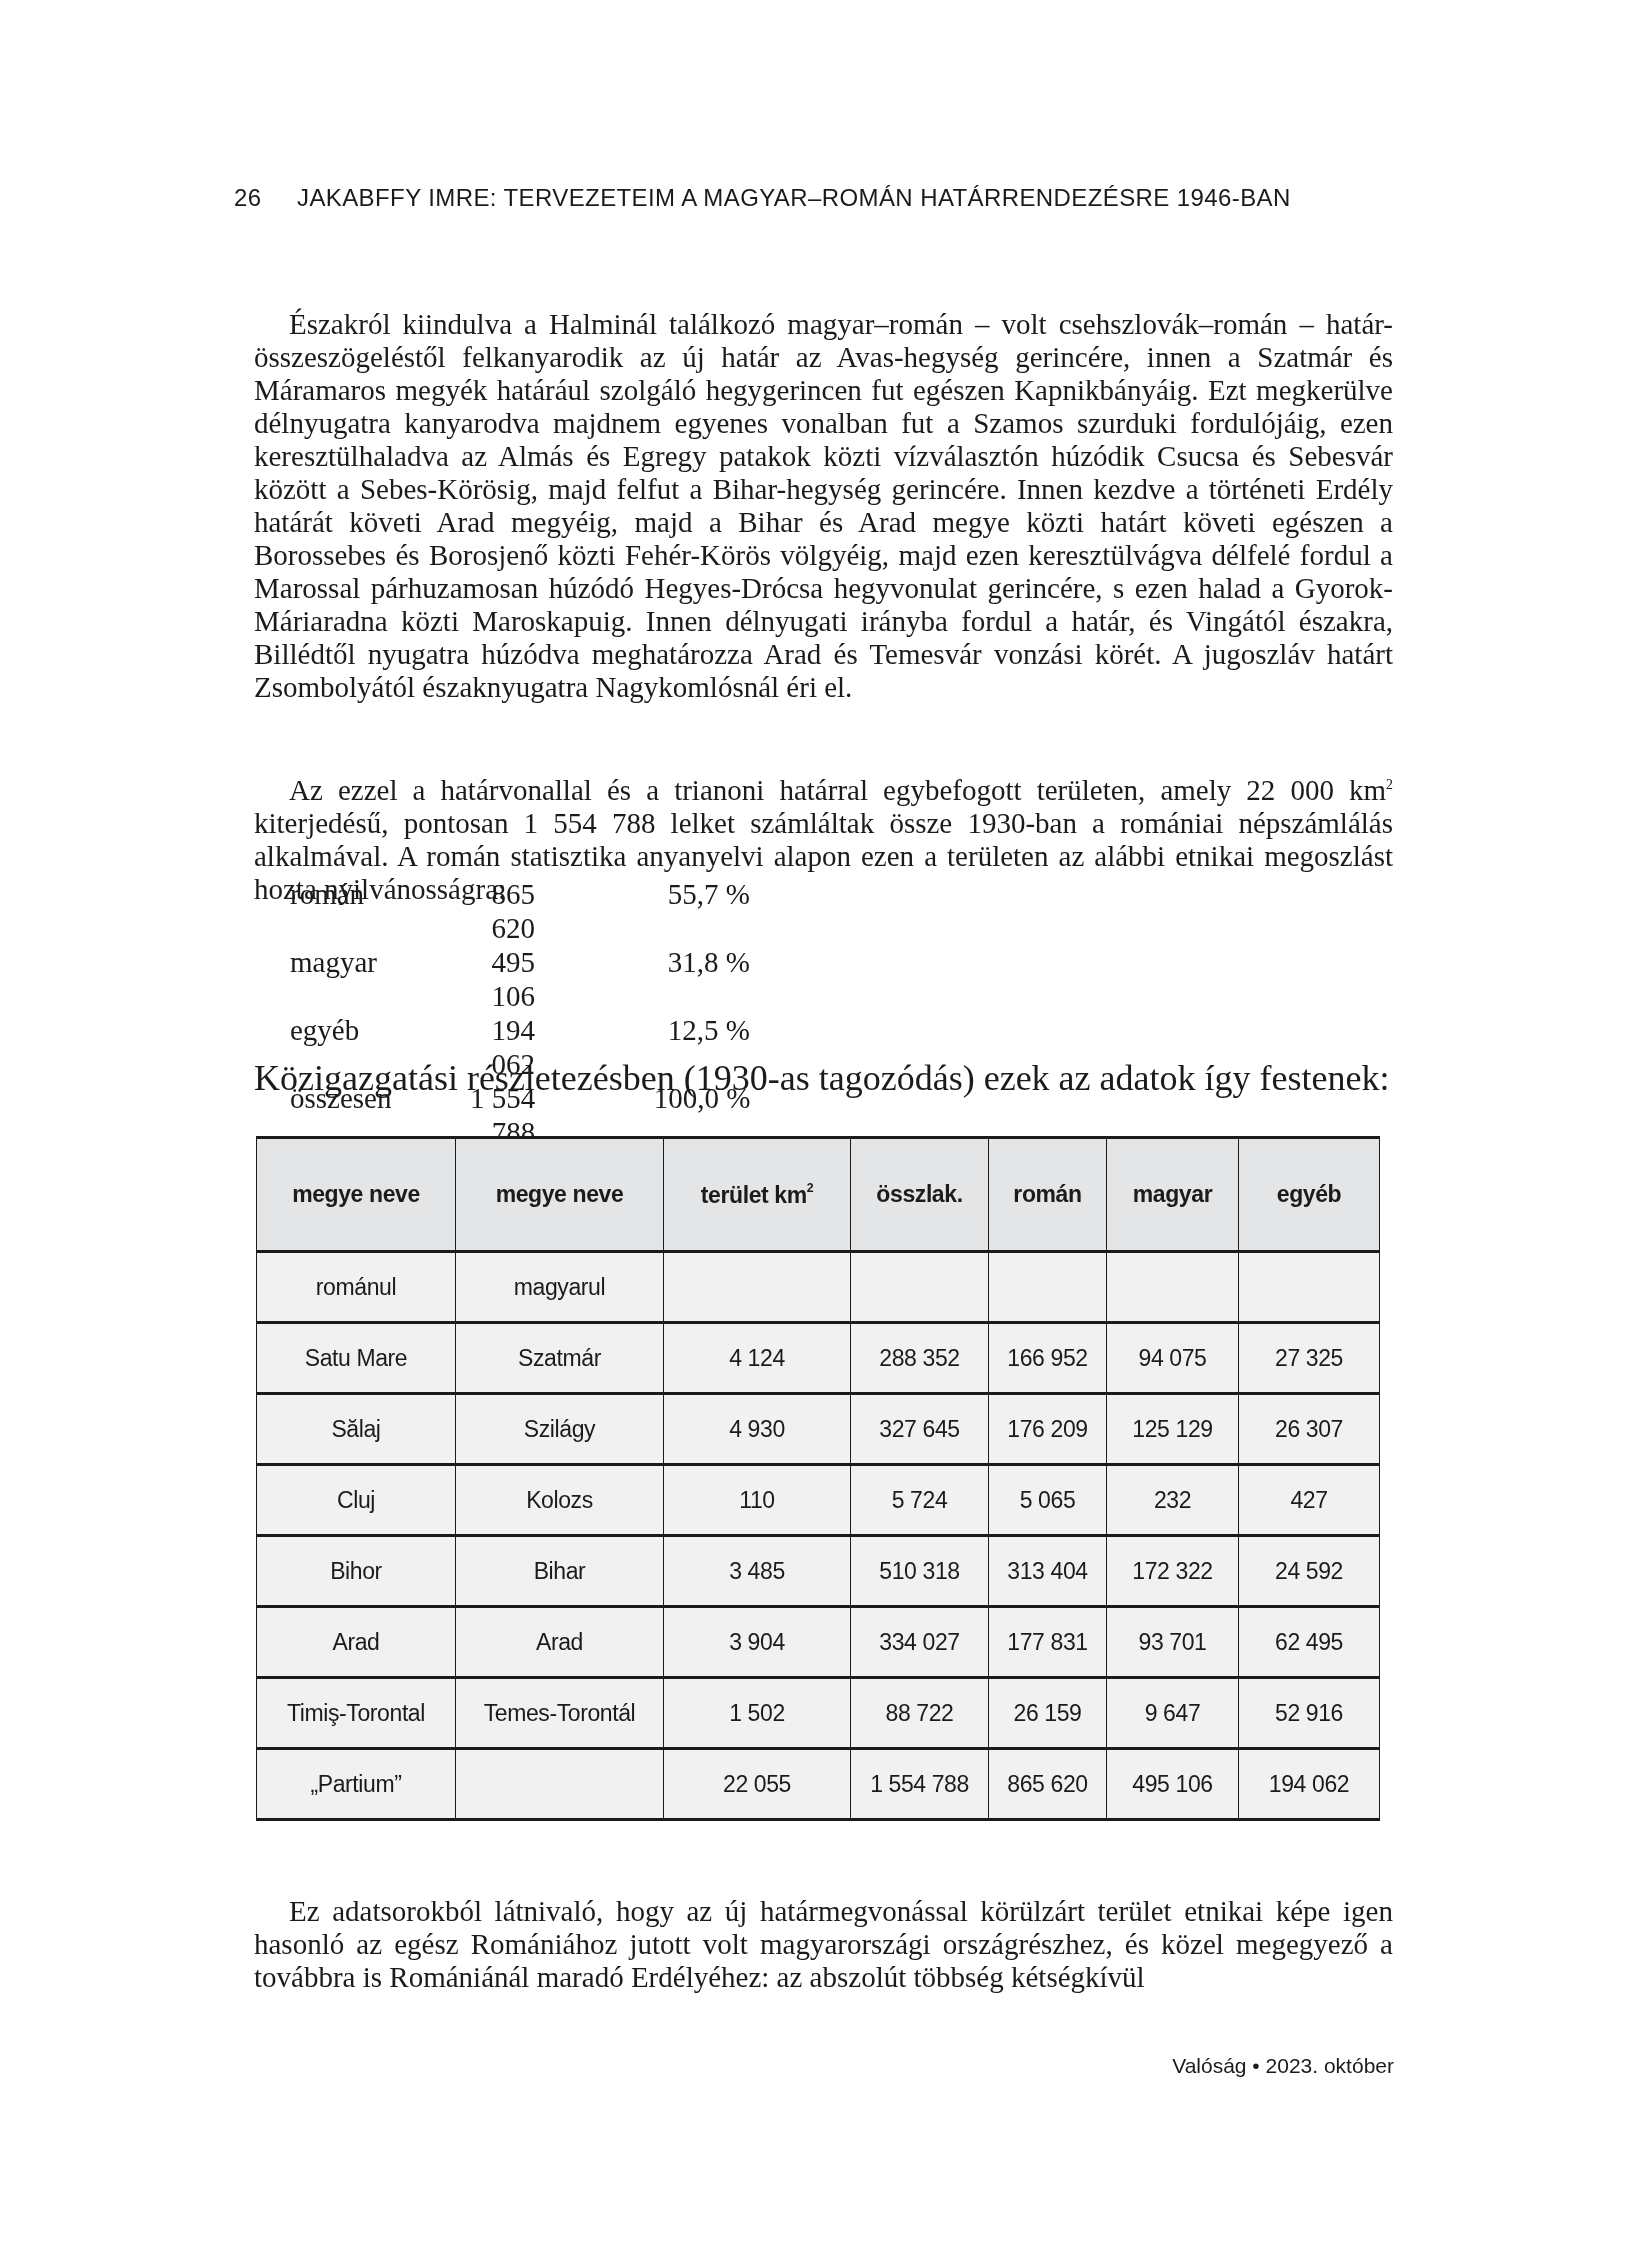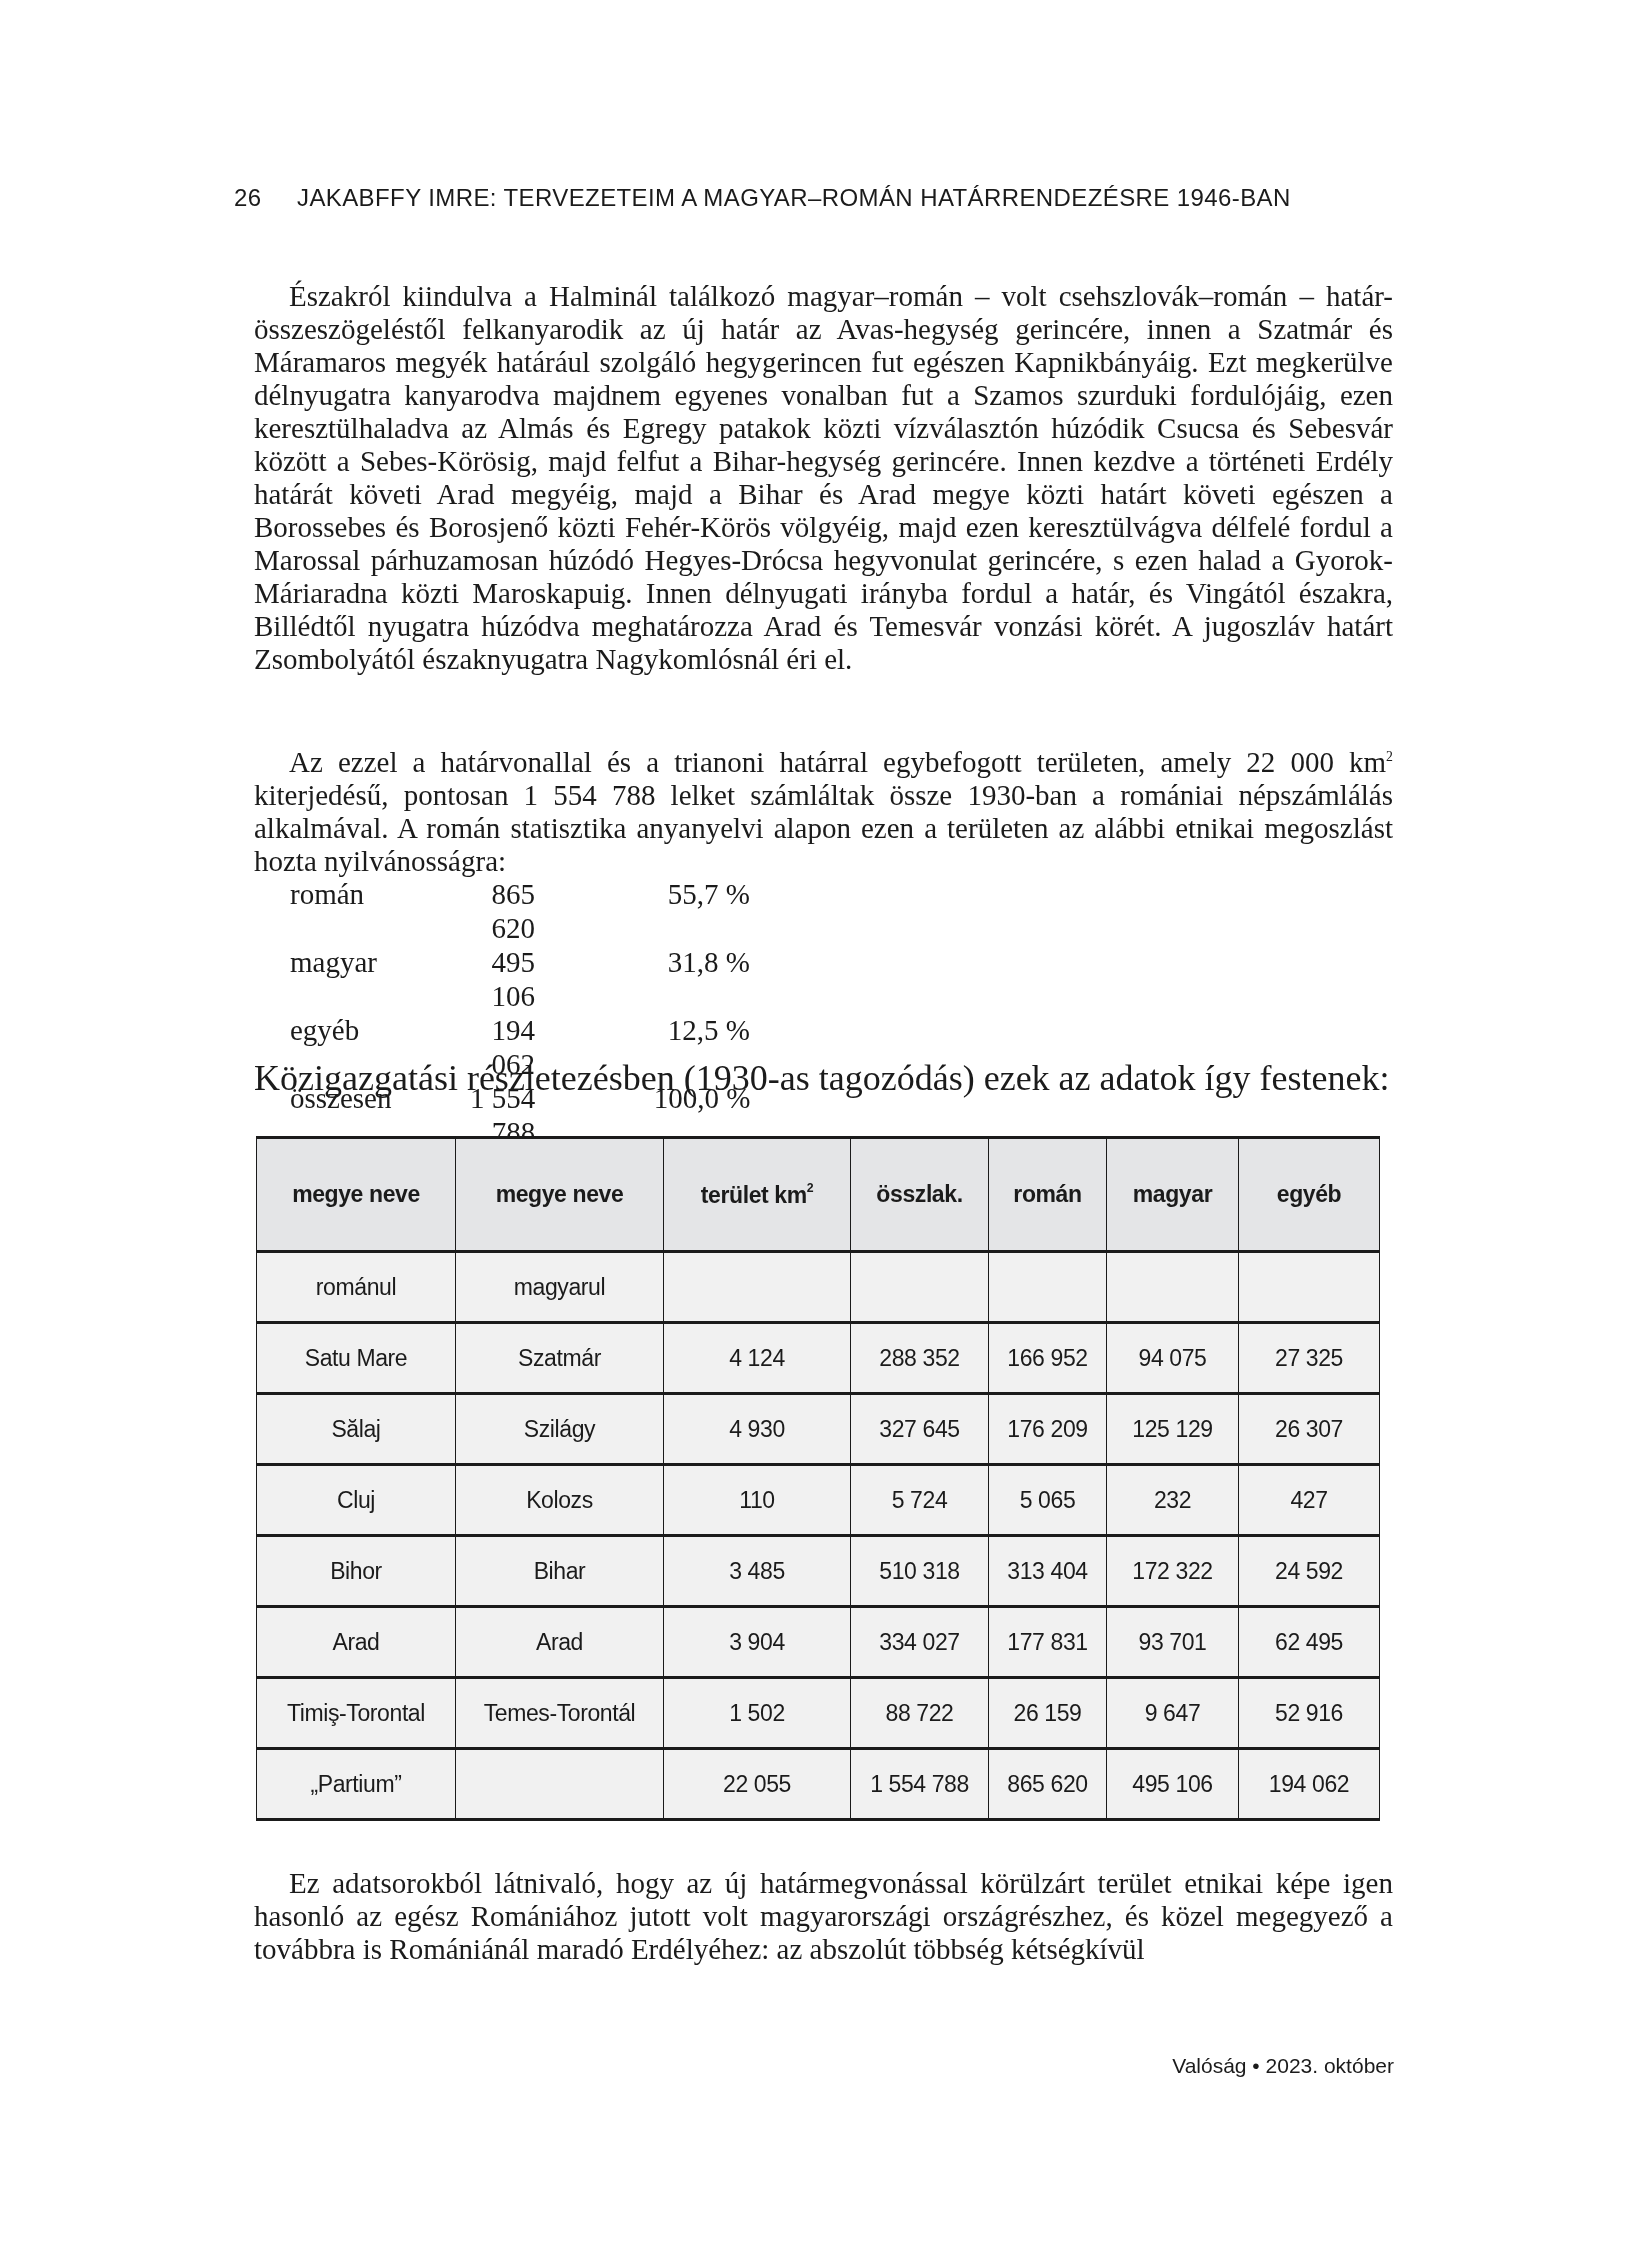--- a/index.html
+++ b/index.html
@@ -9,21 +9,21 @@
     .running-head {
       position: absolute; left: 234px; top: 184px; width: 1172px;
       font-family: "Liberation Sans", sans-serif; font-size: 24px; letter-spacing: 0.4px;
       white-space: nowrap; display: flex; align-items: baseline;
     }
     .running-head .pno { width: 63px; display: inline-block; }
 
     .body-text {
       position: absolute; left: 254px; width: 1139px;
       font-family: "Liberation Serif", serif; font-size: 29px; line-height: 33px;
-      text-align: justify; hyphens: manual;
+      text-align: justify; hyphens: manual; margin-top: 28px;
     }
     .body-text p { margin: 0; text-indent: 35px; }
     #para1 { top: 280px; }
     #para2 { top: 740px; }
 
     .stats {
       position: absolute; left: 290px; top: 877px;
       font-family: "Liberation Serif", serif; font-size: 29px; line-height: 34px;
     }
     .stats .row { display: flex; }

